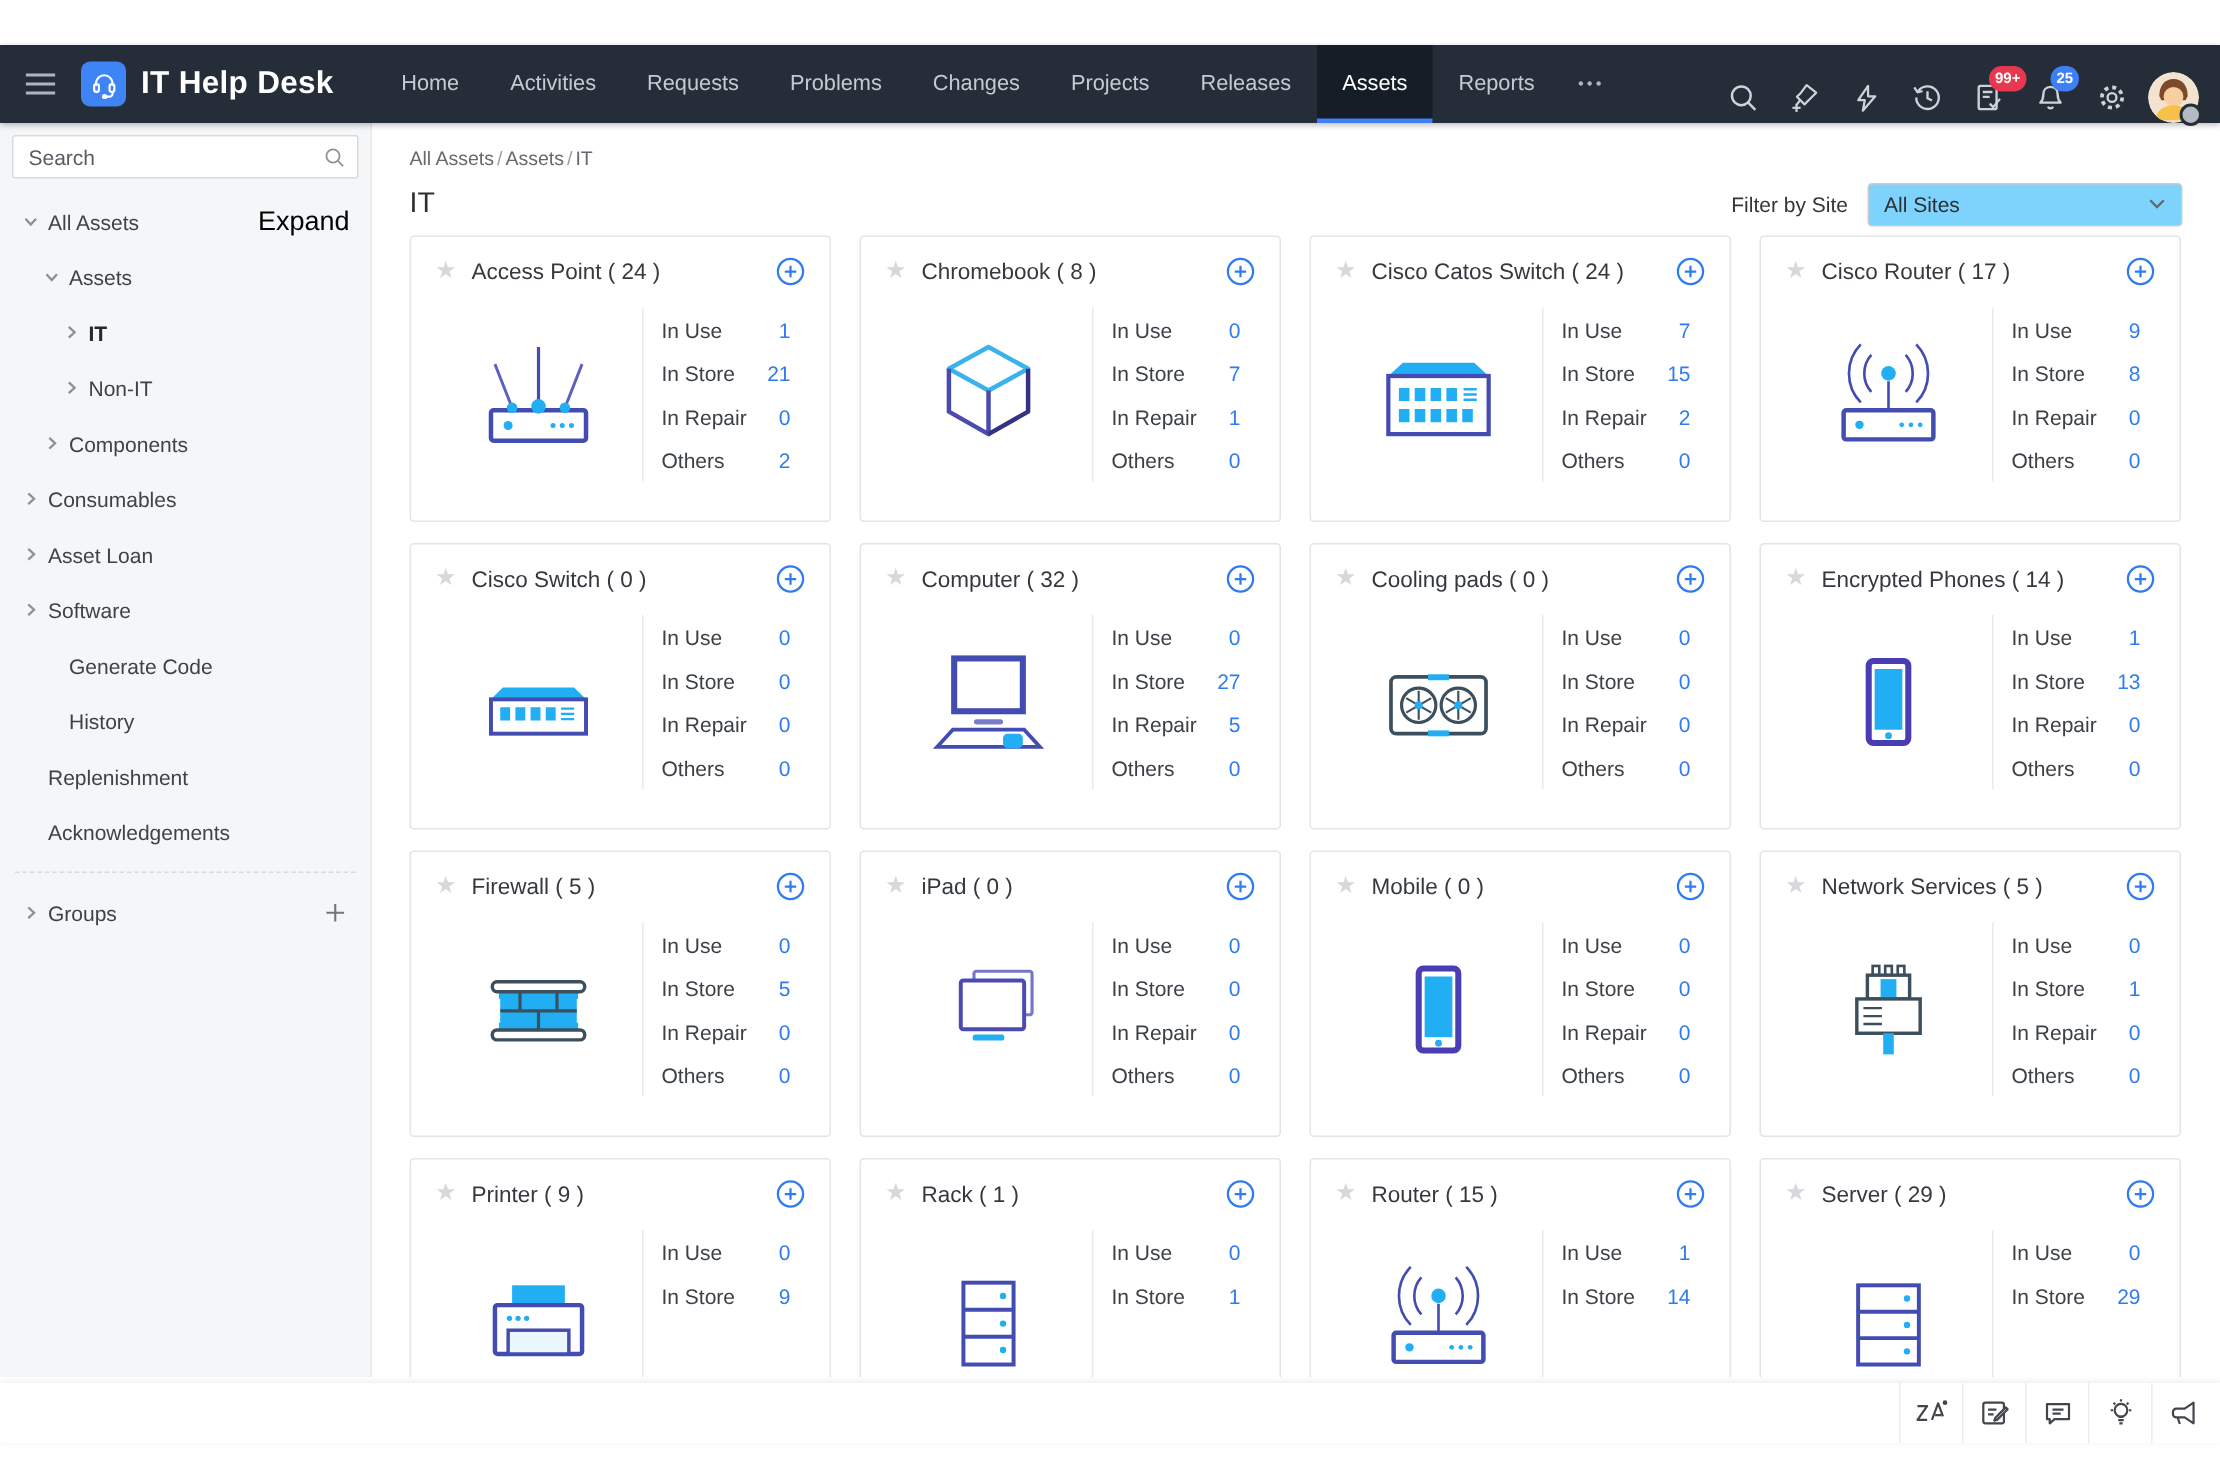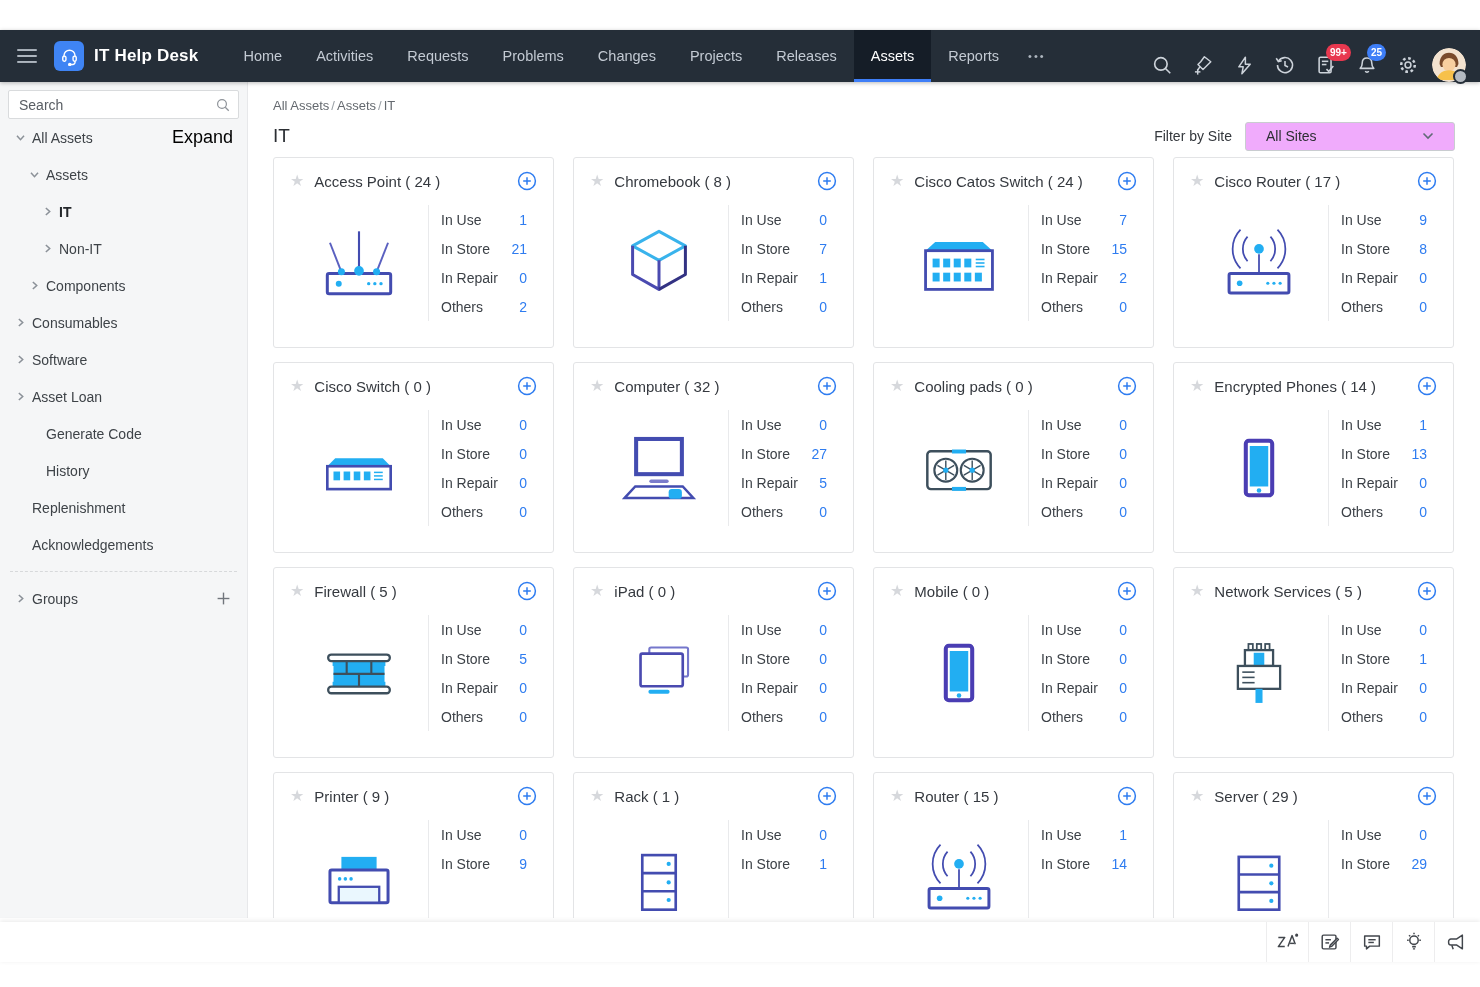--- a/index.html
+++ b/index.html
@@ -4,37 +4,37 @@
 <style>
 *{margin:0;padding:0;box-sizing:border-box}
 html,body{width:1480px;height:987px;background:#fff;font-family:"Liberation Sans","DejaVu Sans",sans-serif;overflow:hidden}
 body{position:relative}
 
 
 .navbar{position:absolute;top:30px;left:0;right:0;height:52px;background:#252e38;display:flex;align-items:stretch;box-shadow:0 1px 4px rgba(0,0,0,.28);z-index:5}
 .burger{width:54px;display:flex;align-items:center;justify-content:center;cursor:pointer}
 .brand{display:flex;align-items:center;gap:10px;padding-right:28px;cursor:pointer}
 .logo{width:30px;height:30px;border-radius:6px;background:#3f84f4;display:flex;align-items:center;justify-content:center;flex:0 0 auto}
-.brand-name{color:#fff;font-size:17px;font-weight:700;letter-spacing:.2px;white-space:nowrap}
+.brand-name{color:#fff;font-size:21px;font-weight:700;letter-spacing:.2px;white-space:nowrap}
 .nav{display:flex;align-items:stretch}
 .nav-item{display:flex;align-items:center;padding:0 17px;color:#c3cad3;font-size:14.5px;cursor:pointer;white-space:nowrap}
 .nav-item.active{background:#151d27;color:#fff;border-bottom:3px solid #3e7ef7;padding-top:3px}
 .nav-item.more{font-size:11px;letter-spacing:2px;color:#aeb6bf;padding:0 12px}
 .topbar-actions{margin-left:auto;display:flex;align-items:flex-end;gap:7px;padding-right:14px}
 .icon-btn{width:34px;height:34px;display:flex;align-items:center;justify-content:center;position:relative;cursor:pointer}
 .badge{position:absolute;top:-4px;left:17px;min-width:17px;height:17px;border-radius:9px;color:#fff;font-size:10px;font-weight:700;display:flex;align-items:center;justify-content:center;padding:0 4px;line-height:1}
 .badge-red{background:#e8384f}
 .badge-blue{background:#3e7ef7}
 .avatar-btn{border-radius:50%}
 .avatar-btn .avatar-wrap{width:34px;height:34px;border-radius:50%;overflow:hidden}
 .avatar-btn::after{content:"";position:absolute;right:-2px;bottom:-2px;width:11px;height:11px;border-radius:50%;background:#b4bac1;border:2px solid #252e38}
 
 
 .sidebar{position:absolute;top:82px;left:0;width:248px;height:836px;background:#f5f6f7;border-right:1px solid #e7e8ea;padding:8px 8px 0 8px;overflow:hidden}
-.side-search{position:relative;margin-bottom:0}
+.side-search{position:relative;margin-bottom:10px}
 .side-search input{width:100%;height:29px;border:1px solid #d9dbdd;border-radius:2px;background:#fff;padding:0 30px 0 10px;font-size:14px;color:#333;font-family:inherit;outline:none}
 .side-search input::placeholder{color:#585d63;opacity:1}
 .side-search .search-glyph{position:absolute;right:8px;top:7px;pointer-events:none}
 .side-item{display:flex;align-items:center;height:37px;font-size:14px;color:#3e4348;cursor:pointer;padding-left:6px}
 .side-item.indent1{padding-left:20px}
 .side-item.indent2{padding-left:33px}
 .side-chevron{width:13px;margin-right:5px;display:flex;align-items:center;justify-content:center;flex:0 0 auto}
 .side-chevron.fav{width:15px}
 .side-item.selected .side-label{font-weight:700;color:#24272b}
 .side-action{margin-left:auto;color:#000000;font-size:18px;padding-right:6px}
@@ -43,21 +43,21 @@
 
 
 .main{position:absolute;top:82px;left:248px;right:0;height:836px;background:#fff;overflow:hidden;padding:16px 25px 0 25px}
 .breadcrumb{font-size:13px;color:#64696f;height:15px}
 .bc-item{cursor:pointer}
 .bc-sep{color:#9aa0a6;margin:0 2px}
 .title-row{display:flex;align-items:center;justify-content:space-between;margin-top:8px;height:30px}
 .page-title{font-size:19px;font-weight:500;color:#2b2e33}
 .filter{display:flex;align-items:center;gap:13px}
 .filter-label{font-size:14px;color:#33373c}
-.select{width:210px;height:29px;border:1px solid #c9ccd0;border-radius:3px;display:flex;align-items:center;justify-content:space-between;padding:0 20px;font-size:14px;color:#2c2f33;cursor:pointer;background:#f0abfc}
+.select{width:210px;height:29px;border:1px solid #c9ccd0;border-radius:3px;display:flex;align-items:center;justify-content:space-between;padding:0 10px;font-size:14px;color:#2c2f33;cursor:pointer;background:#7dd3fc}
 .cards-grid{display:grid;grid-template-columns:repeat(4,281px);column-gap:19px;row-gap:14px;margin-top:6px}
 .card{width:281px;height:191px;border:1px solid #e3e4e6;border-radius:3px;background:#fff;padding:13px 16px}
 .card-head{display:flex;align-items:center}
 .card-star{font-size:16px;color:#d6d8dc;line-height:1;cursor:pointer}
 .card-title{margin-left:10px;font-size:15px;color:#35393f;cursor:pointer;white-space:nowrap}
 .card-plus{margin-left:auto;display:flex;cursor:pointer}
 .card-body{display:flex;margin-top:12px;height:120px}
 .card-iconbox{width:138px;display:flex;align-items:center;justify-content:center}
 .card-vdiv{width:1px;background:#e9eaec;margin:2px 0}
 .card-stats{flex:1;padding:2px 10px 0 12px;display:flex;flex-direction:column}
@@ -223,29 +223,29 @@
           </svg>
         </span>
         <span class="side-label">Consumables</span>
       </div>
       <div class="side-item indent0">
         <span class="side-chevron">
           <svg width="11" height="11" viewBox="0 0 10 10" fill="none" stroke="#8b9198" stroke-width="1.4">
             <polyline points="3.5,1.8 7,5 3.5,8.2"></polyline>
           </svg>
         </span>
-        <span class="side-label">Software</span>
+        <span class="side-label">Asset Loan</span>
       </div>
       <div class="side-item indent0">
         <span class="side-chevron">
           <svg width="11" height="11" viewBox="0 0 10 10" fill="none" stroke="#8b9198" stroke-width="1.4">
             <polyline points="3.5,1.8 7,5 3.5,8.2"></polyline>
           </svg>
         </span>
-        <span class="side-label">Asset Loan</span>
+        <span class="side-label">Software</span>
       </div>
       <div class="side-item indent1">
         <span class="side-chevron"></span>
         <span class="side-label">Generate Code</span>
       </div>
       <div class="side-item indent1">
         <span class="side-chevron"></span>
         <span class="side-label">History</span>
       </div>
       <div class="side-item indent0">

